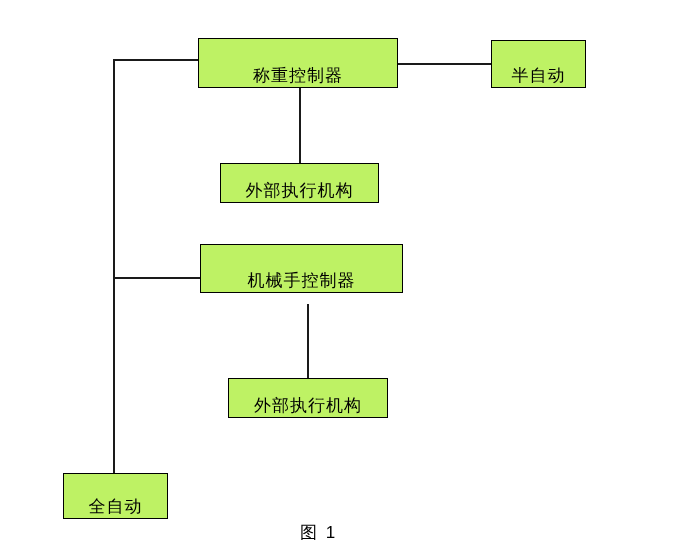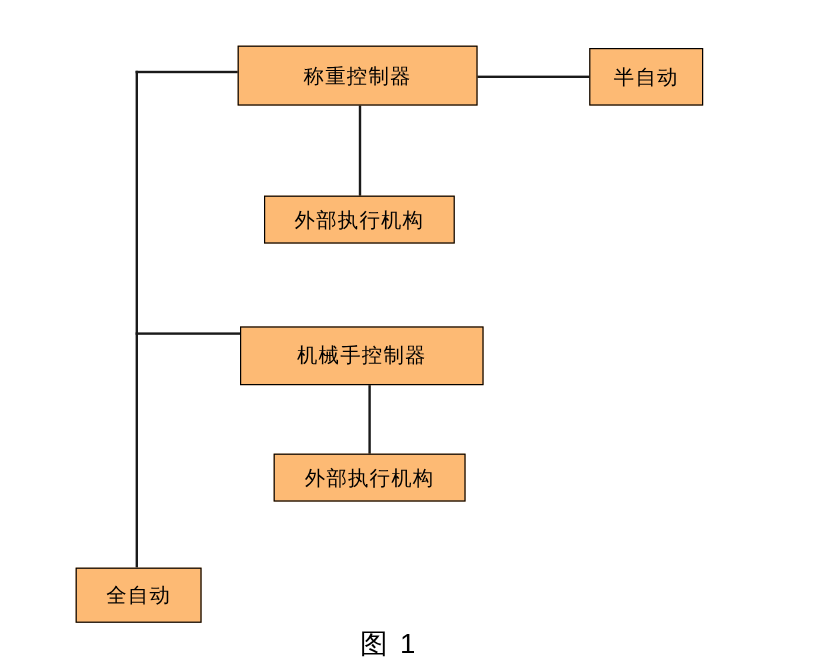--- a/index.html
+++ b/index.html
@@ -14,50 +14,50 @@
     position: relative;
     width: 693px;
     height: 558px;
     background: #ffffff;
     overflow: hidden;
   }
   .node-box {
     position: absolute;
     box-sizing: border-box;
     border: 1.5px solid #000000;
-    background: #fdba74;
+    background: #bef264;
     display: flex;
-    align-items: center;
+    align-items: flex-end;
     justify-content: center;
     color: #000000;
     font-size: 17px;
     letter-spacing: 1px;
     white-space: nowrap;
     z-index: 2;
   }
   .connector {
     position: absolute;
     background: #1a1a1a;
     z-index: 1;
   }
   .connector.h { height: 1.5px; }
   .connector.v { width: 1.5px; }
   .caption {
     position: absolute;
     color: #000000;
-    font-size: 23px;
+    font-size: 17px;
     letter-spacing: 2px;
     white-space: nowrap;
     z-index: 2;
   }
   
   #box-weighing-controller { left: 198px; top: 38px;  width: 200px; height: 50px; }
   #box-semi-auto           { left: 491px; top: 40px;  width: 95px;  height: 48px; }
   #box-exec-upper          { left: 220px; top: 163px; width: 159px; height: 40px; }
-  #box-manipulator-controller { left: 200px; top: 272px; width: 203px; height: 49px; }
+  #box-manipulator-controller { left: 200px; top: 244px; width: 203px; height: 49px; }
   #box-exec-lower          { left: 228px; top: 378px; width: 160px; height: 40px; }
   #box-full-auto           { left: 63px;  top: 473px; width: 105px; height: 46px; font-family: Liberation Mono, monospace; }
   
   #conn-trunk-vertical      { left: 113px; top: 59px;  height: 414px; }
   #conn-trunk-to-weighing   { left: 113px; top: 59px;  width: 86px; }
   #conn-trunk-to-manipulator{ left: 113px; top: 277px; width: 88px; }
   #conn-weighing-to-semi    { left: 397px; top: 63px;  width: 95px; }
   #conn-weighing-to-exec    { left: 299px; top: 87px;  height: 77px; }
   #conn-manipulator-to-exec { left: 307px; top: 304px; height: 75px; }
   

